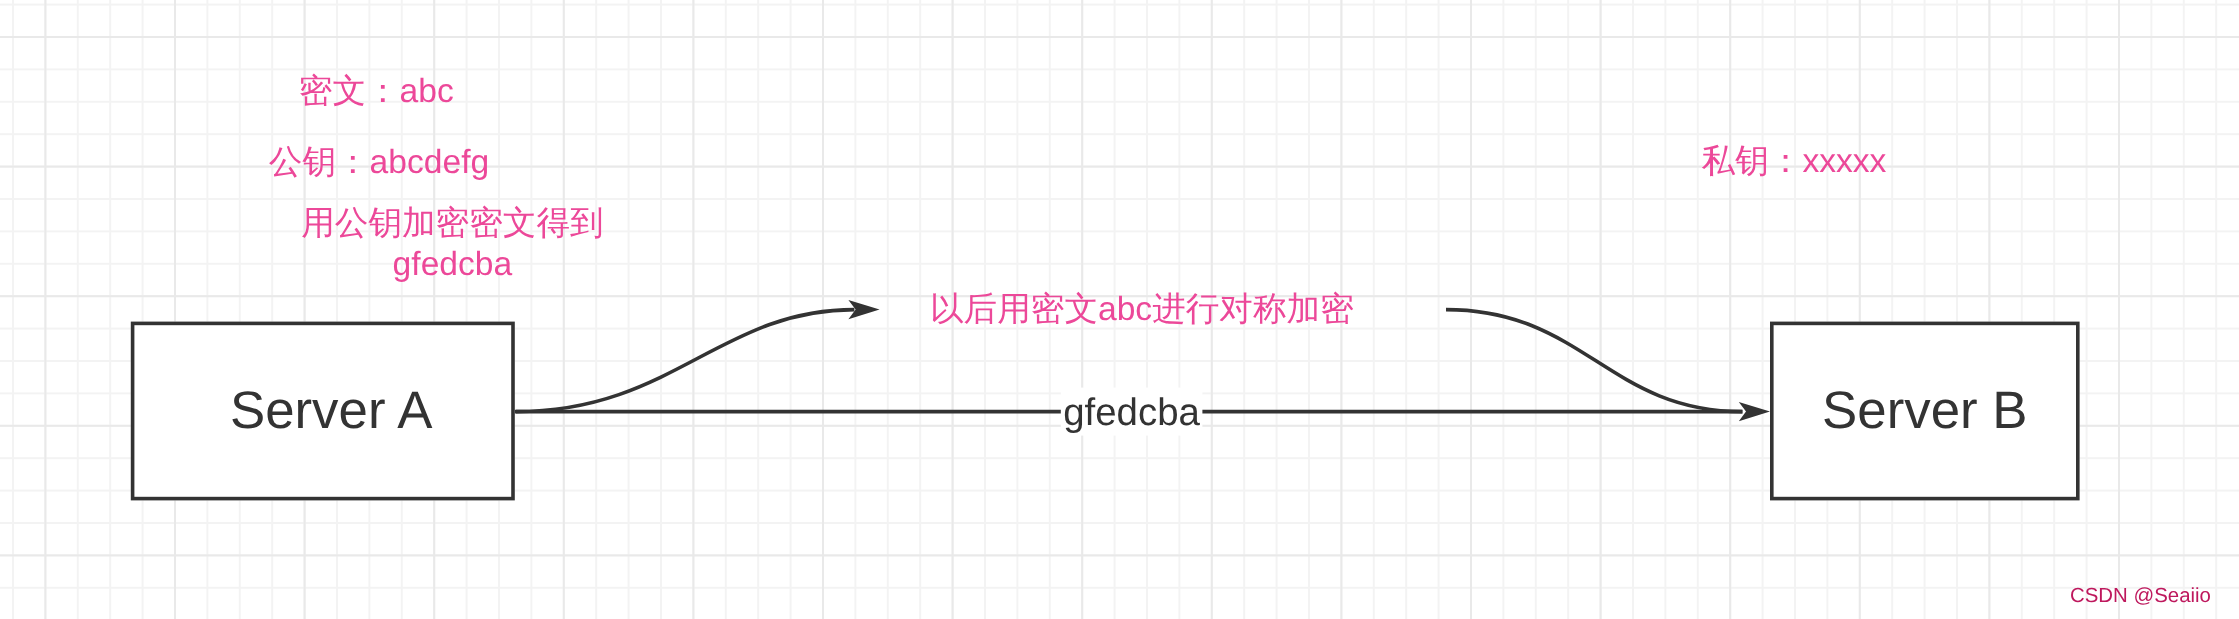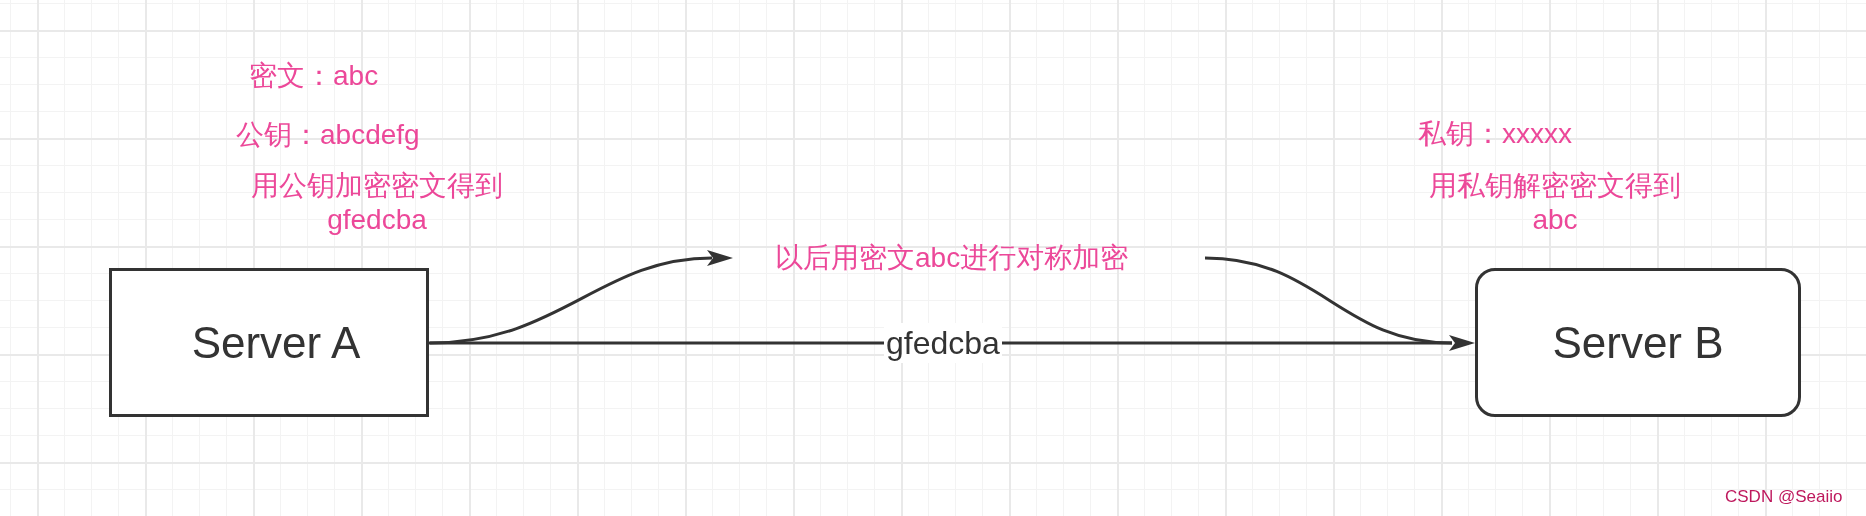--- a/index.html
+++ b/index.html
@@ -54,34 +54,30 @@
     <path d="M 430 343 C 560 343, 600 258, 712 258" fill="none" stroke="#333333" stroke-width="3"></path>
     <polygon points="733,258 707,250 713,258 707,266" fill="#333333"></polygon>
 
     <path d="M 1205 258 C 1320 258, 1340 343, 1452 343" fill="none" stroke="#333333" stroke-width="3"></path>
   </svg>
 
   <div class="box" style="left:109px; top:268px; width:320px; height:149px;padding-left:14px;">
     <span>Server A</span>
   </div>
 
-  <div class="box" style="left:1475px; top:268px; width:326px; height:149px;border-radius:20px;">
+  <div class="box" style="left:1475px; top:268px; width:258px; height:149px;">
     <span>Server B</span>
   </div>
 
   <div class="label" style="left:249px; top:59px;">密文：abc</div>
-  <div class="label" style="left:236px; top:118px;text-align:right;">公钥：abcdefg</div>
+  <div class="label" style="left:224px; top:118px;text-align:right;">公钥：abcdefg</div>
   <div class="label center" style="left:238px; top:169px; width:278px;">
     <div>用公钥加密密文得到</div>
     <div>gfedcba</div>
   </div>
 
   <div class="label" style="left:1418px; top:117px;">私钥：xxxxx</div>
-  <div class="label center" style="left:1416px; top:169px; width:278px;">
-    <div>用私钥解密密文得到</div>
-    <div>abc</div>
-  </div>
 
   <div class="label" style="left:775px; top:241px;">以后用密文abc进行对称加密</div>
   <div class="edge-label" style="left:884px; top:323px;">gfedcba</div>
 
   <div class="watermark" style="left:1725px; top:487px;">CSDN @Seaiio</div>
 </div>
 
 </body></html>

